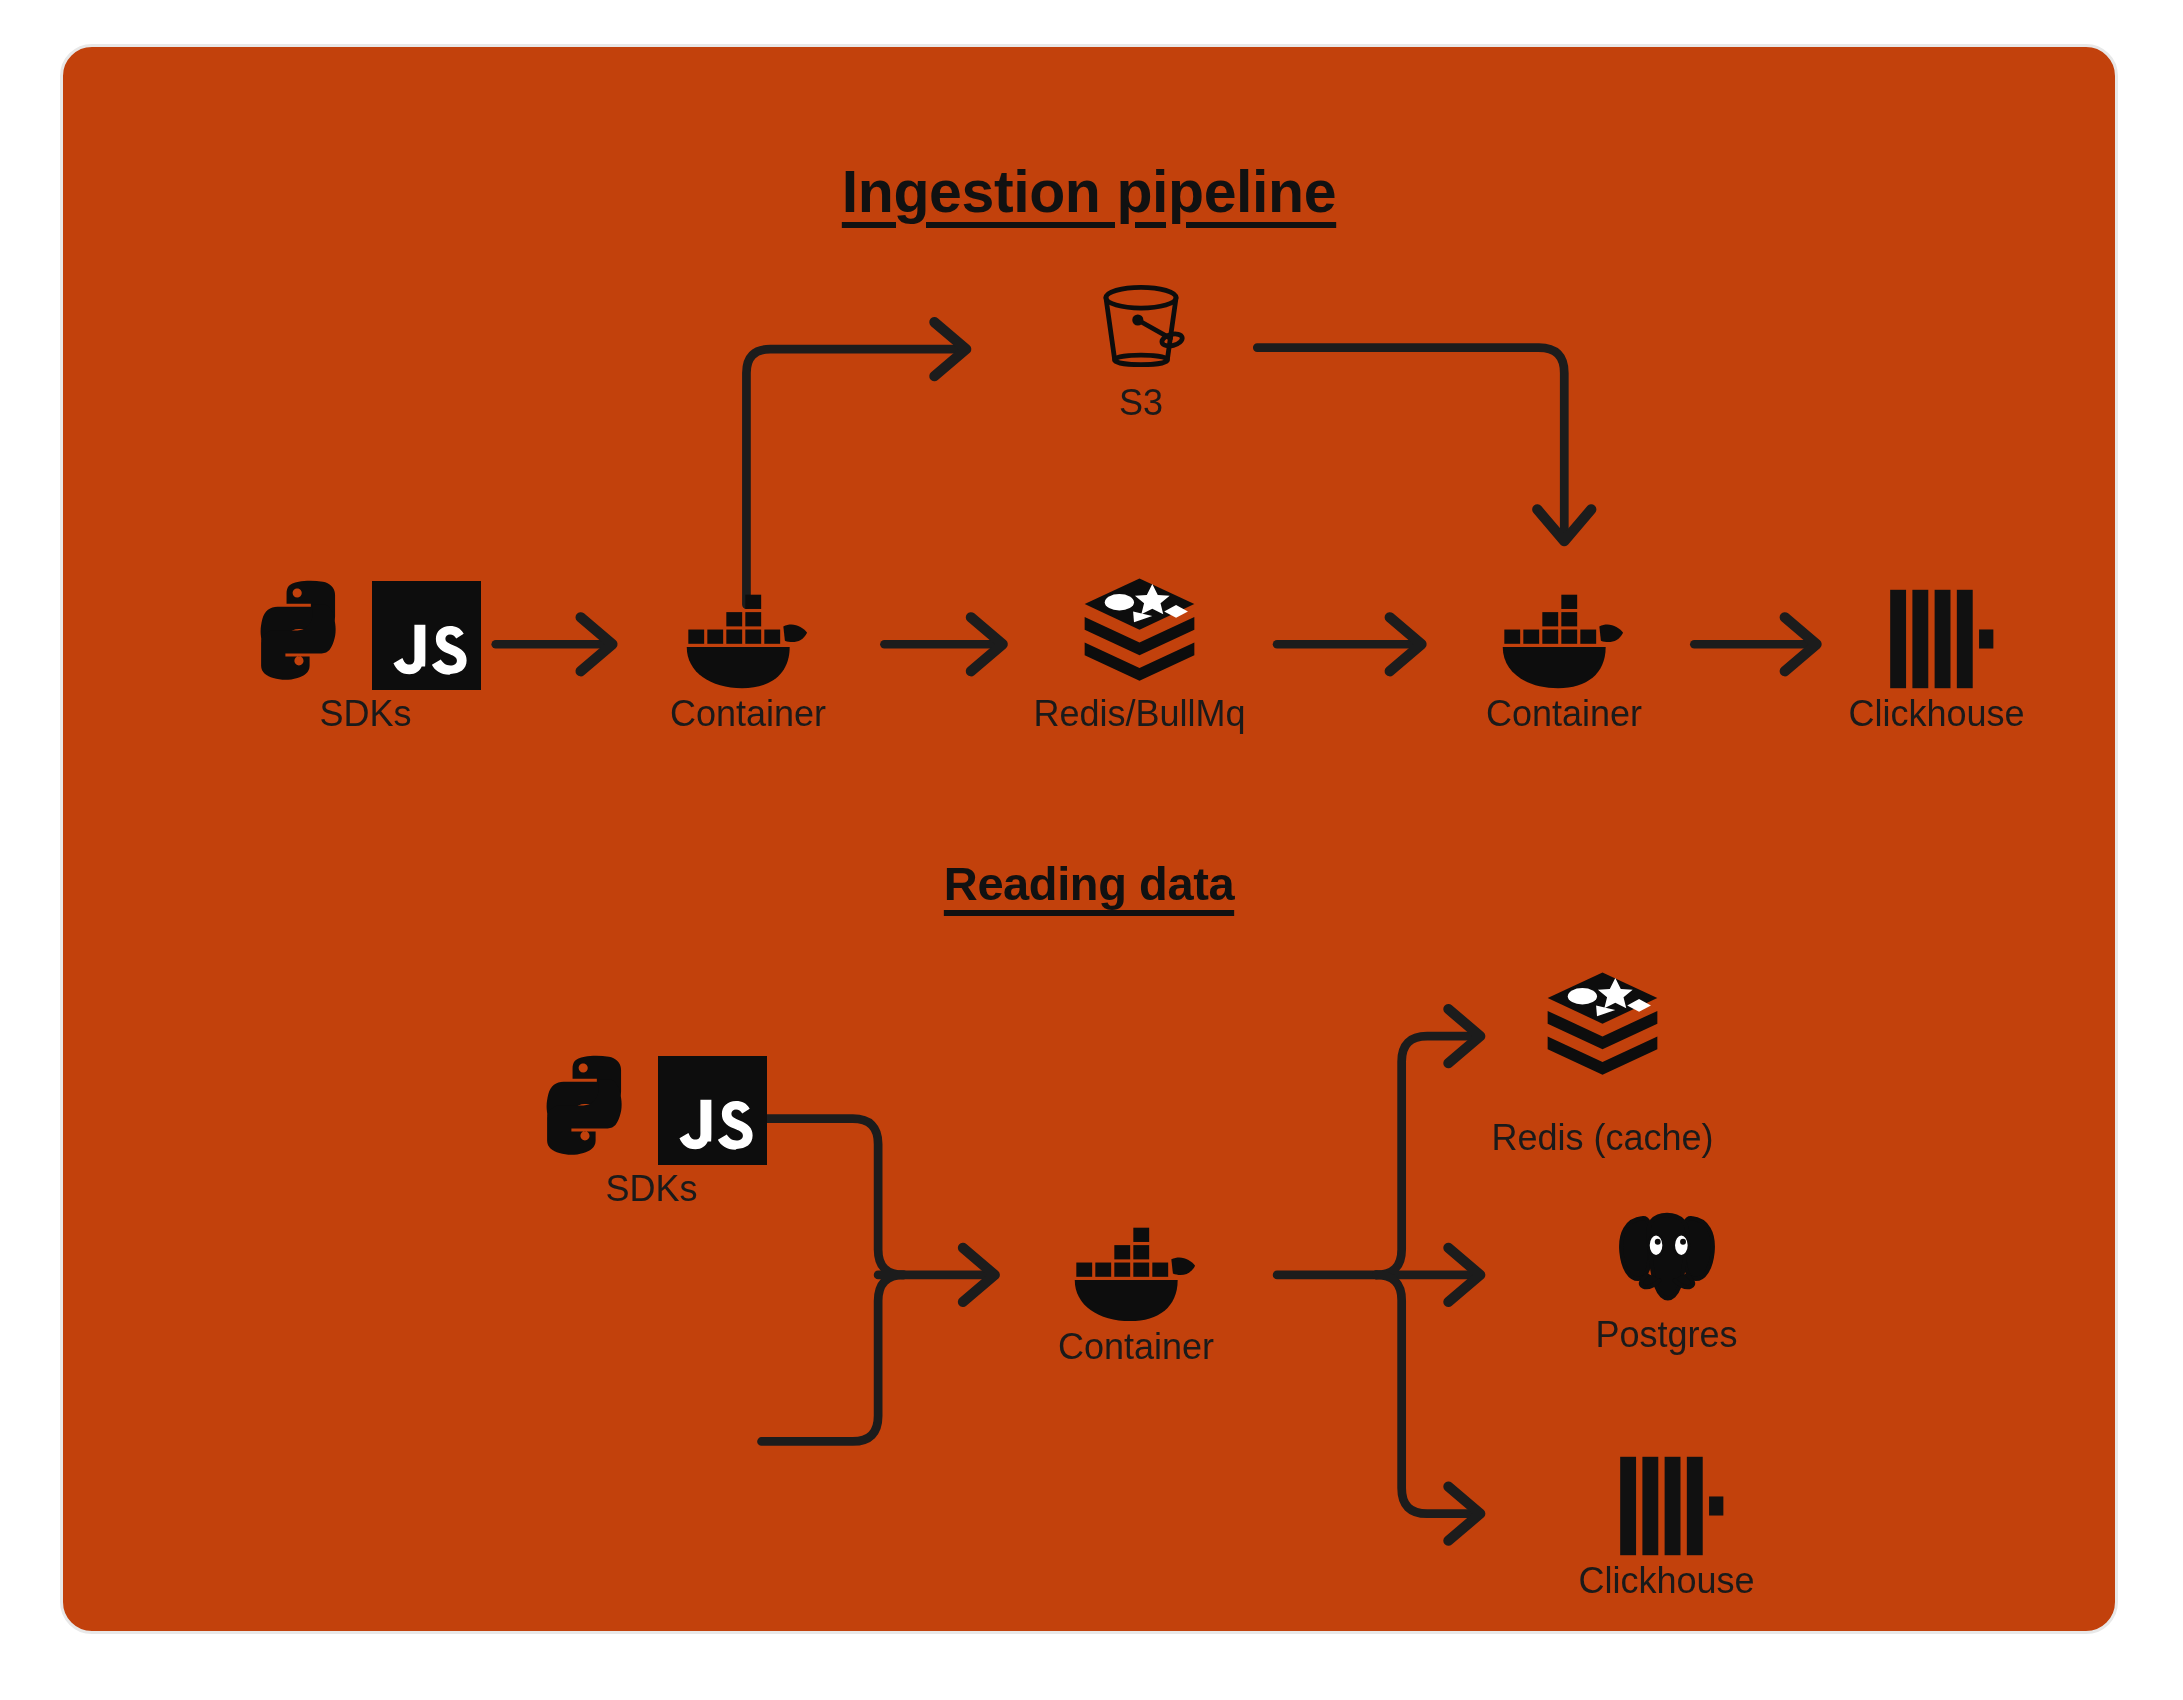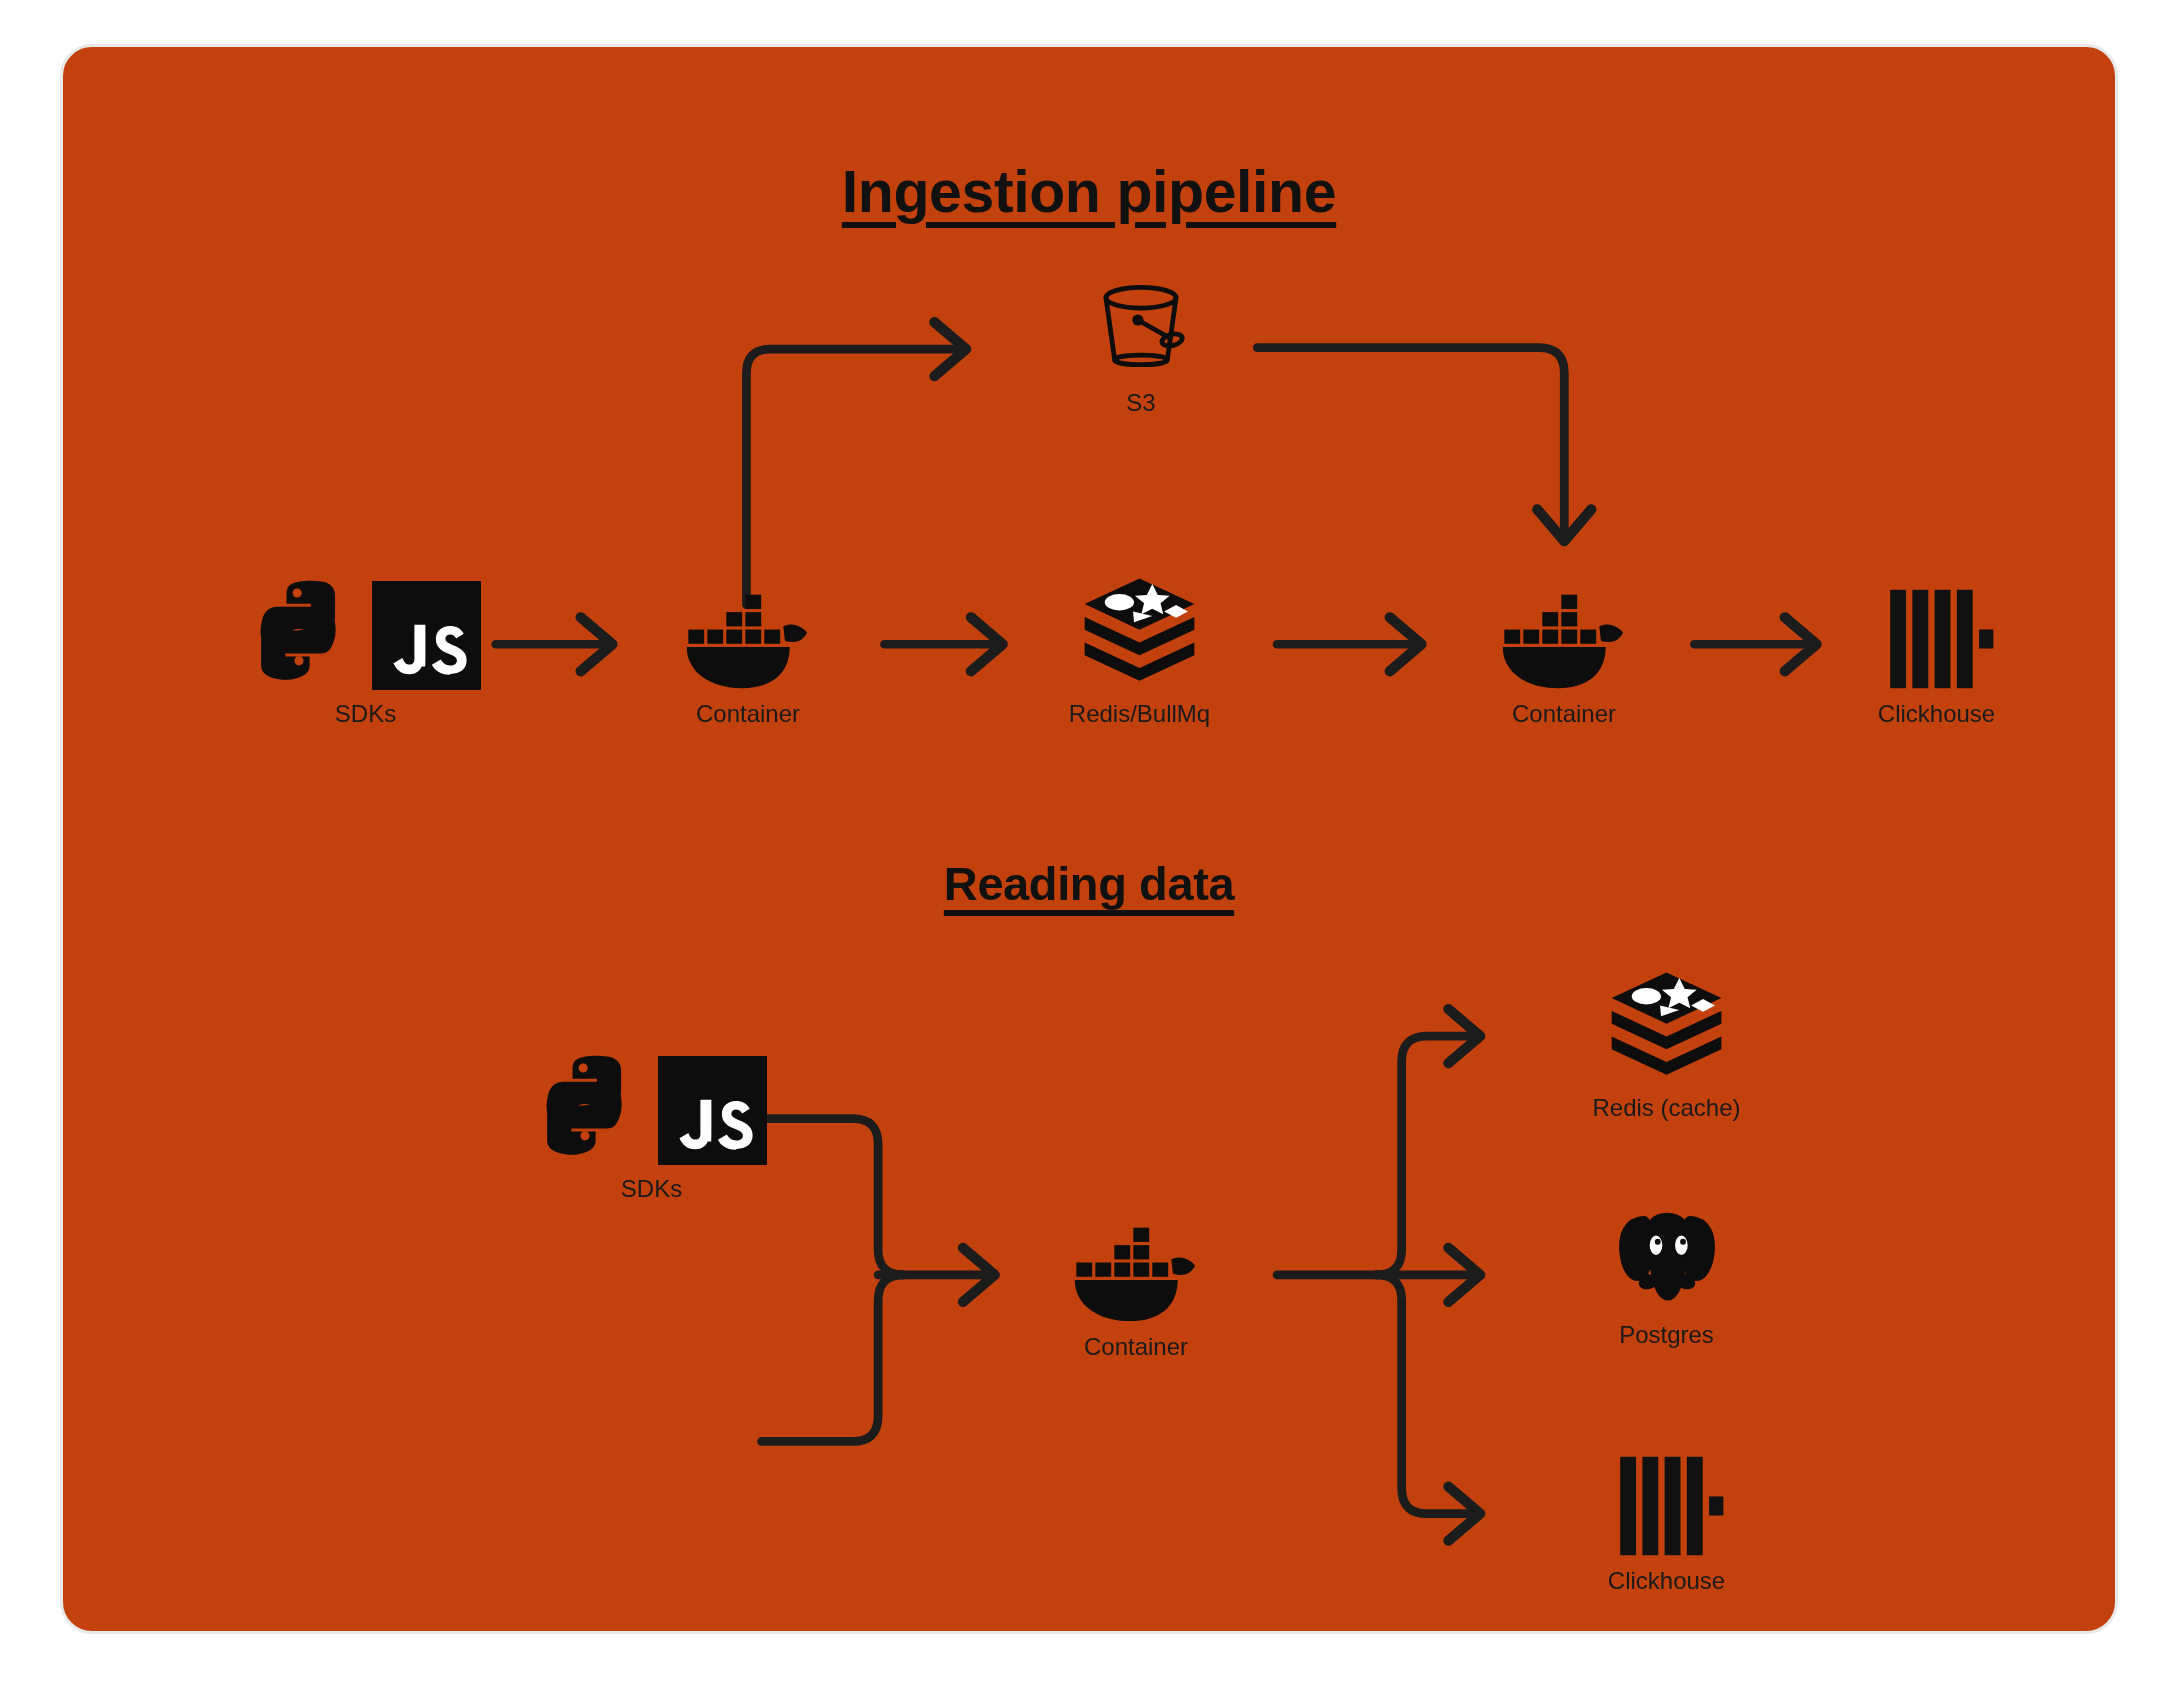--- a/index.html
+++ b/index.html
@@ -60,22 +60,22 @@
     width: 270px;
     margin-left: -135px;
   }
   .node .icon-wrap {
     display: flex;
     align-items: flex-end;
     justify-content: center;
     height: 119px;
   }
   .node .node-label {
-    margin-top: 11px;
-    font-size: 24px;
+    margin-top: 5px;
+    font-size: 36px;
     color: #1a1a1a;
     white-space: nowrap;
     line-height: 1.05;
   }
   .node.wide { width: 413px; margin-left: -206px; justify-content: center; }
   svg { display: block; overflow: visible; }
   #edges {
     position: absolute;
     left: 0; top: 0;
     width: 2183px;
@@ -305,21 +305,21 @@
           <rect x="80" y="22" width="20" height="18"></rect>
           <rect x="8" y="66" width="20" height="18"></rect>
           <path d="M6 88 H136 C136 122 112 140 76 140 C36 140 6 120 6 88 Z"></path>
           <path d="M128 62 C140 56 152 62 158 70 C152 82 140 84 130 80 Z"></path>
         </g>
       </svg>
     </div>
     <div class="node-label">Container</div>
   </div>
 
-  <div class="node wide" style="left:1666px; top:965px;">
+  <div class="node wide" style="left:1602px; top:965px;gap:30px;">
     <div class="icon-wrap">
       <svg width="117" height="117" viewBox="0 0 128 128">
         <g fill="#0d0d0d">
           <path d="M64 6 L124 34 L64 62 L4 34 Z"></path>
           <path d="M4 48 L64 76 L124 48 L124 62 L64 90 L4 62 Z"></path>
           <path d="M4 76 L64 104 L124 76 L124 90 L64 118 L4 90 Z"></path>
         </g>
         <g fill="#ffffff">
           <ellipse cx="42" cy="32" rx="16" ry="9"></ellipse>
           <path d="M78 12 L84 24 L97 25 L87 33 L90 45 L78 39 L66 45 L69 33 L59 25 L72 24 Z"></path>

